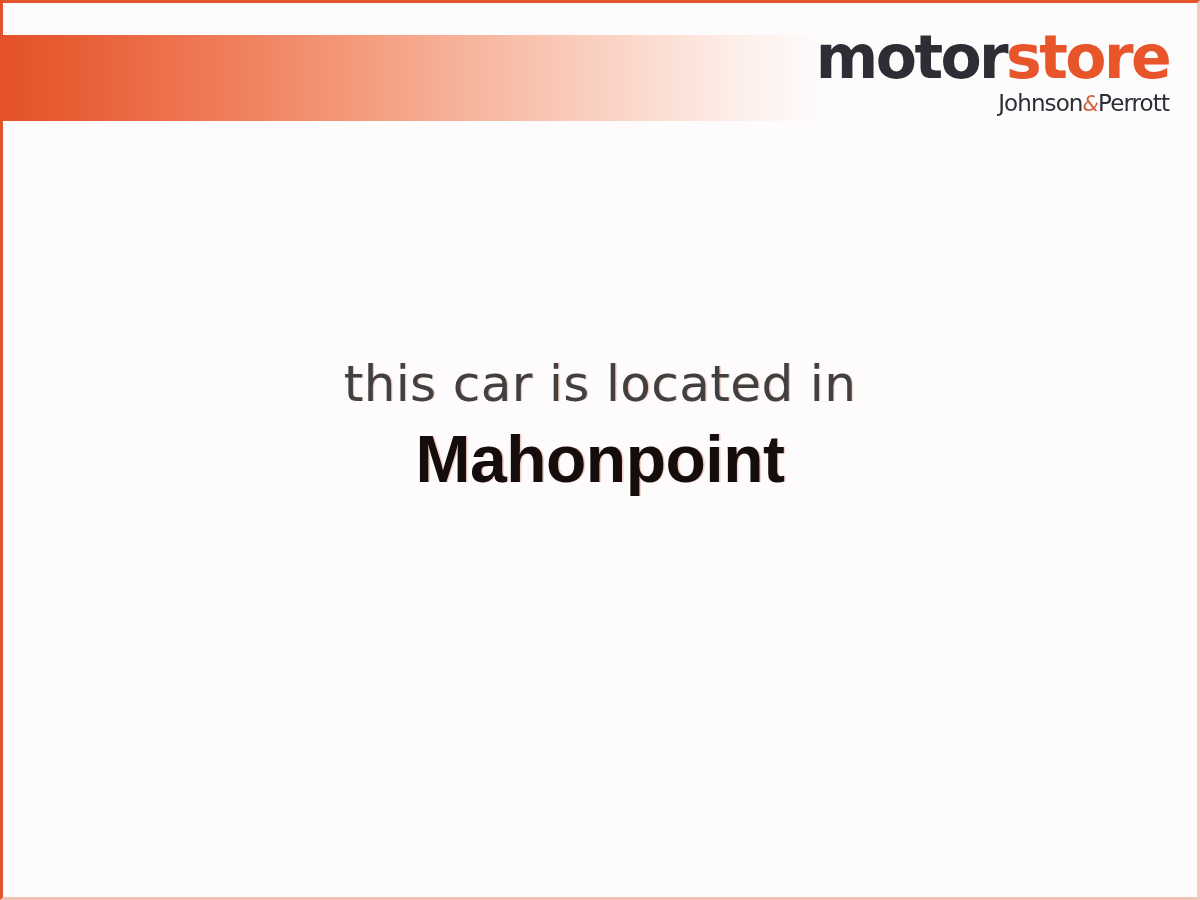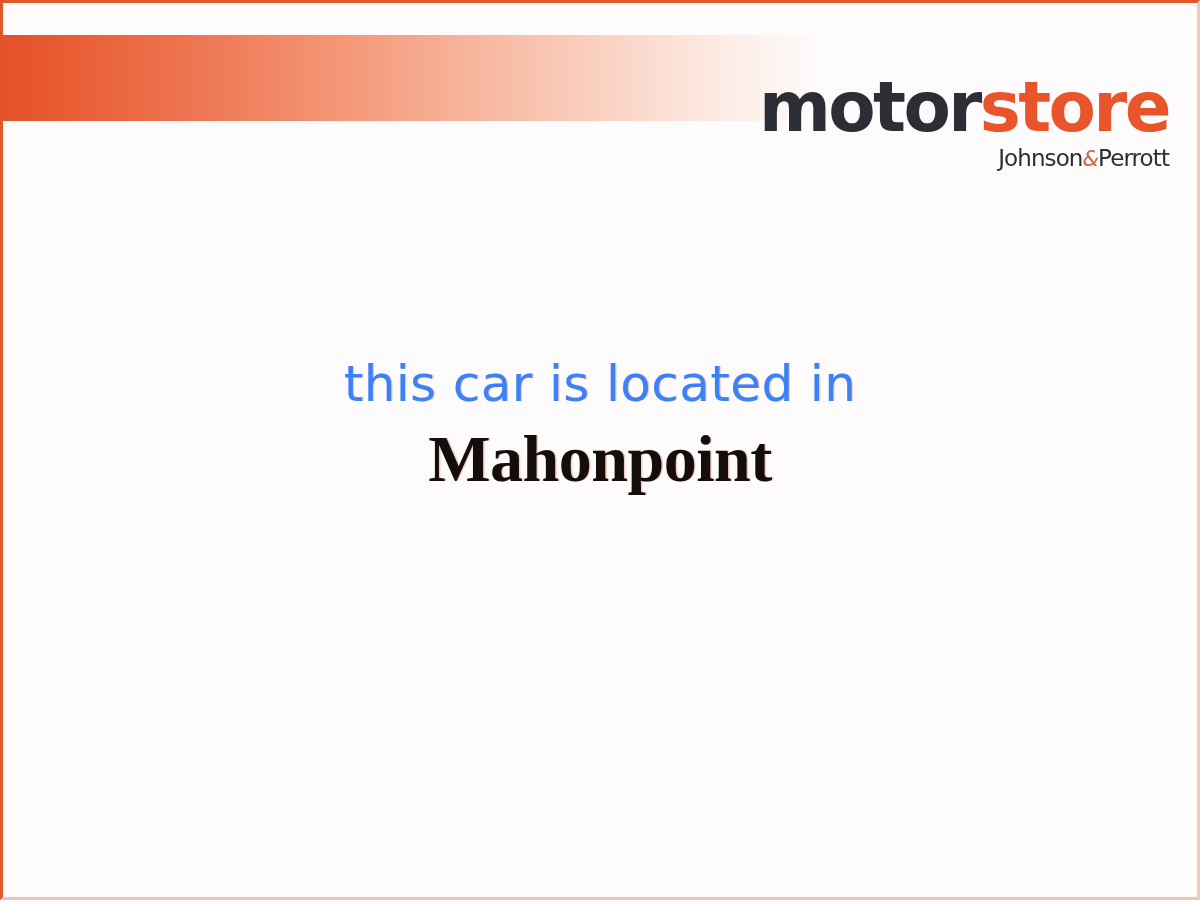--- a/index.html
+++ b/index.html
@@ -50,26 +50,25 @@
   .logo {
     position: absolute;
     right: 28px;
     top: 24px;
     text-align: right;
     line-height: 1;
     user-select: none;
   }
   .logo-wordmark {
     font-family: "DejaVu Sans", sans-serif;
-    font-size: 69px;
+    font-size: 60px;
     font-weight: 700;
     letter-spacing: -2.6px;
     line-height: 1;
     white-space: nowrap;
-    margin-top: 46px;
   }
   .logo-motor { color: #2d2d35; }
   .logo-store { color: #e8552a; }
 
   .logo-sub {
     font-family: "DejaVu Sans", sans-serif;
     font-size: 23px;
     font-weight: 400;
     letter-spacing: -0.9px;
     line-height: 1;
@@ -90,26 +89,26 @@
     right: 0;
     top: 355px;
     text-align: center;
     user-select: none;
   }
   .message-line-1 {
     font-family: "DejaVu Sans", sans-serif;
     font-size: 50px;
     font-weight: 400;
     letter-spacing: 0.4px;
-    color: #3b82f6;
+    color: #404040;
     line-height: 1.05;
     text-shadow: 1.2px 0 0 rgba(226, 84, 42, 0.30);
   }
   .message-line-2 {
-    font-family: Liberation Serif, serif;
+    font-family: Liberation Sans, sans-serif;
     font-size: 66px;
     font-weight: 700;
     letter-spacing: -0.5px;
     color: #140d0c;
     line-height: 1.1;
     margin-top: 12px;
     text-shadow: 1.4px 0 0 rgba(226, 84, 42, 0.28);
   }
 </style>
 </head>

